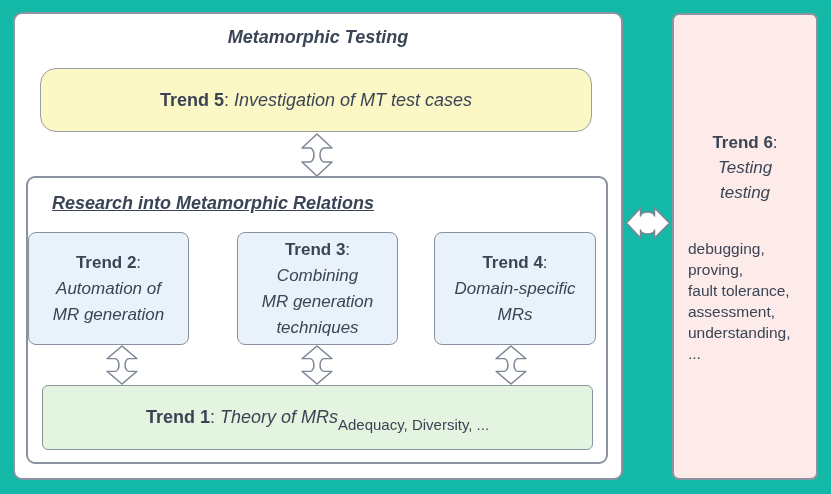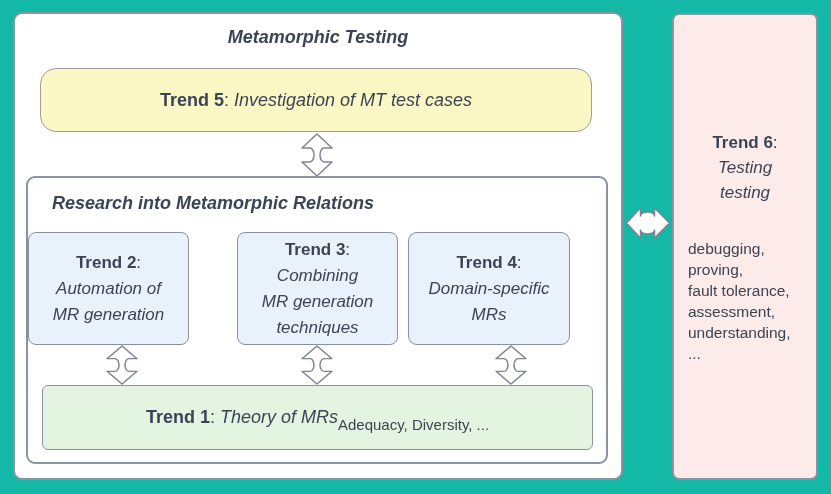--- a/index.html
+++ b/index.html
@@ -41,21 +41,21 @@
     font-size:18px;font-weight:bold;font-style:italic;
   }
   .bluebox{
     top:232px;height:113px;
     background:var(--blue);border:1.5px solid #8791a0;border-radius:8px;
     display:flex;flex-direction:column;align-items:center;justify-content:center;
     font-size:17px;line-height:26px;text-align:center;
   }
   .t2{left:28px;width:161px;}
   .t3{left:237px;width:161px;}
-  .t4{left:408px;width:162px;border-radius:9px;}
+  .t4{left:434px;width:162px;}
   .trend1{
     left:42px;top:385px;width:551px;height:65px;
     background:var(--green);border:1.5px solid #87969b;border-radius:6px;
     display:flex;align-items:center;justify-content:center;
     font-size:18px;
   }
   .trend1 .sub{font-size:15px;margin-top:13px;}
   .trend6{
     left:672px;top:13px;width:146px;height:467px;
     background:var(--pink);border:2px solid var(--border);border-radius:7px;
@@ -81,21 +81,21 @@
 
   <div class="box trend5">
     <span><b>Trend 5</b><span>: </span><i class="italic">Investigation of MT test cases</i></span>
   </div>
 
   <svg class="arrow" style="left:300px;top:133px;" width="34" height="44" viewBox="0 0 34 44">
     <path d="M17 1 L32 15 L24 15 A 4 7 0 0 0 24 29 L32 29 L17 43 L2 29 L10 29 A 4 7 0 0 0 10 15 L2 15 Z"></path>
   </svg>
 
   <div class="box inner"></div>
-  <div class="box inner-title" style="border:none;background:none;">Research into Metamorphic Relations</div>
+  <div class="box inner-title" style="border:none;background:none;text-decoration:underline;">Research into Metamorphic Relations</div>
 
   <div class="box bluebox t2">
     <div><b>Trend 2</b><span>:</span></div>
     <div class="italic">Automation of</div>
     <div class="italic">MR generation</div>
   </div>
 
   <div class="box bluebox t3">
     <div><b>Trend 3</b><span>:</span></div>
     <div class="italic">Combining</div>

